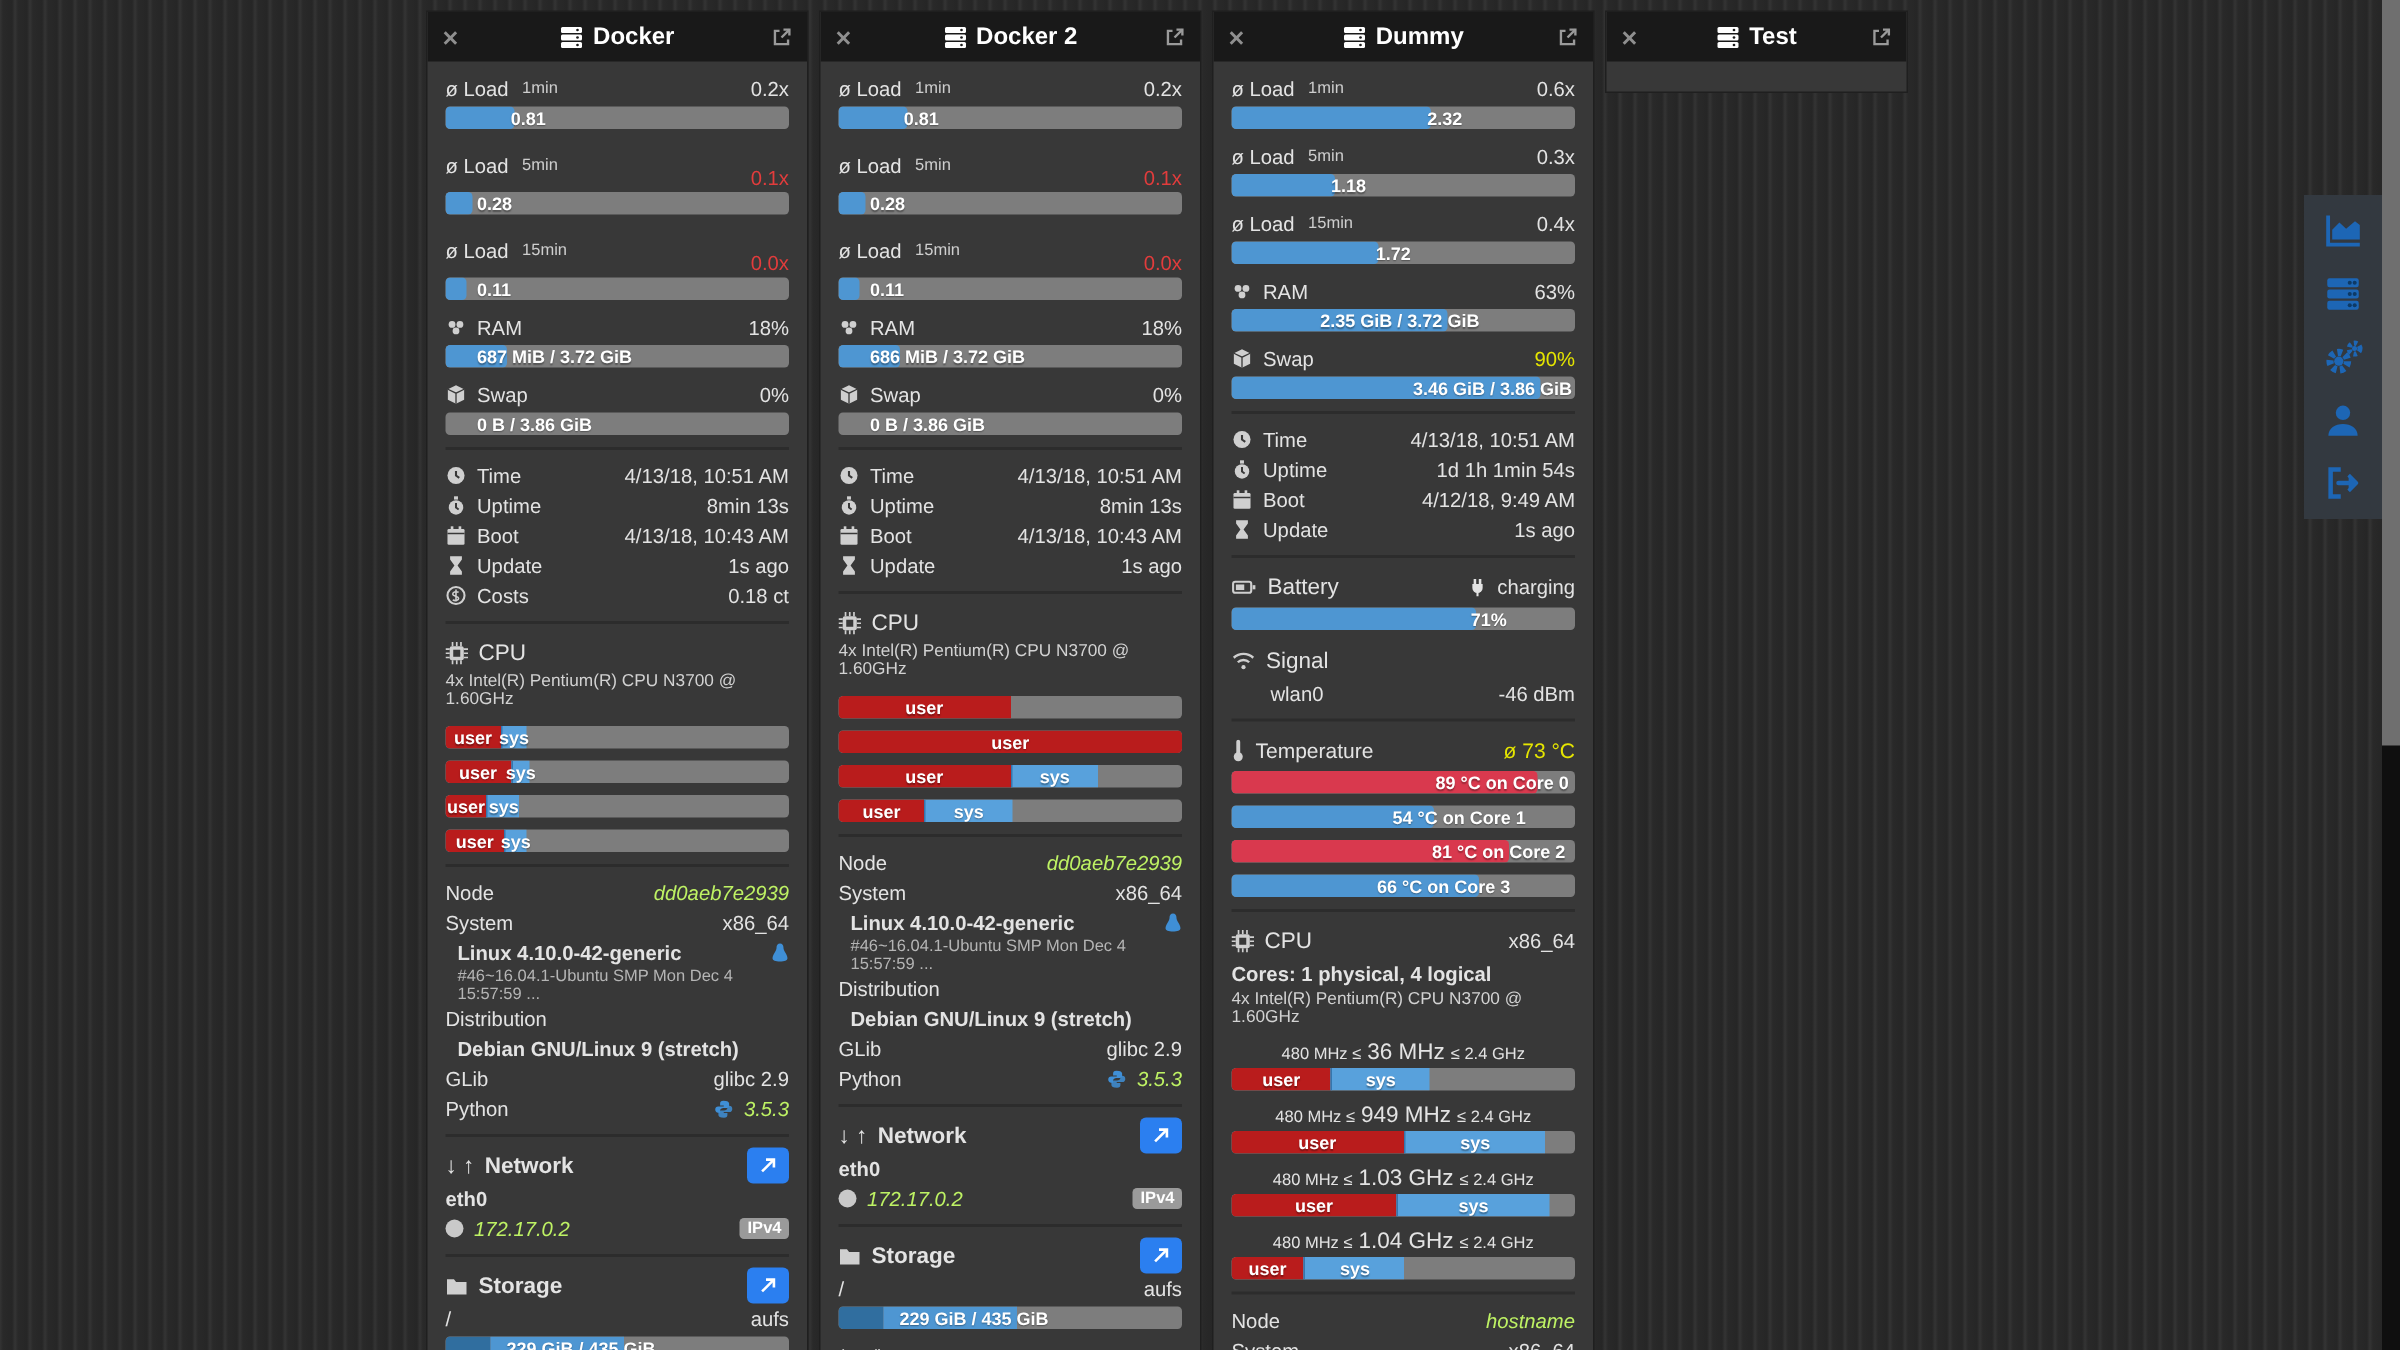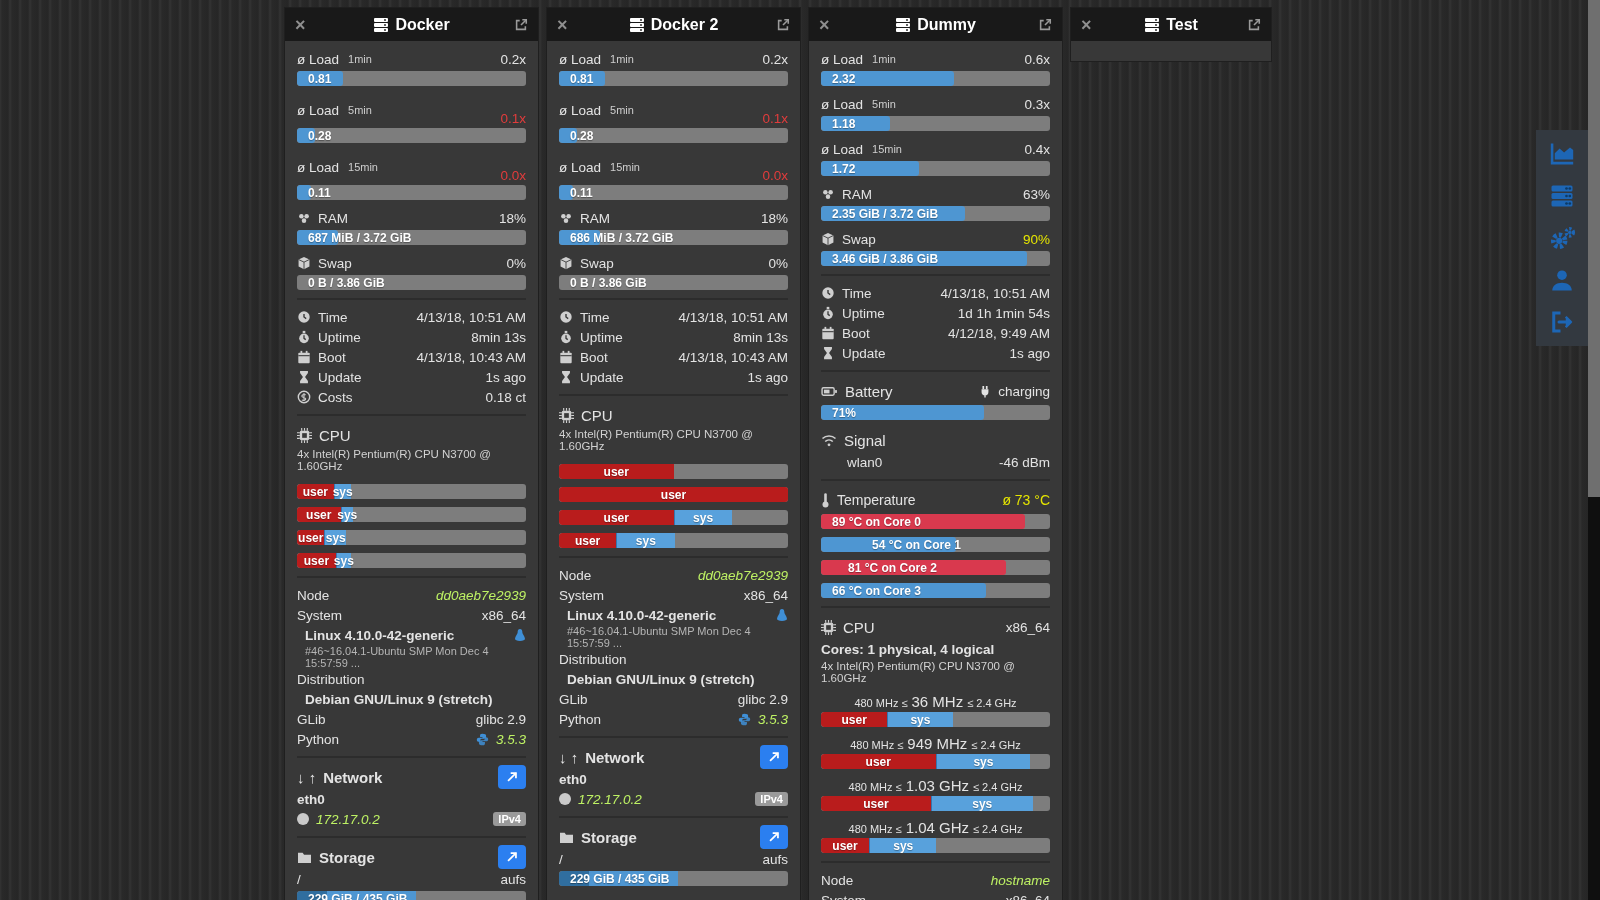--- a/index.html
+++ b/index.html
@@ -26,21 +26,21 @@
   .val.red{color:#e23c3c;margin-top:17px;}
   .val.yellow{color:#e5e500;}
   .val.blue,.link{color:#bef264;font-style:italic;}
   .b{font-weight:bold;}
   .ind{padding-left:8px;}
   .small{font-size:11px;color:#b5b5b5;min-height:15px;display:flex;align-items:center;}
   .model{font-size:11.5px;color:#d2d2d2;margin:1px 0 9px;}
   .bar{position:relative;height:15px;background:#7d7d7d;border-radius:3px;margin:2px 0 8px;overflow:hidden;font-size:12px;font-weight:bold;color:#fff;display:flex;}
   .fill{position:absolute;left:0;top:0;bottom:0;background:#4e96d2;border-radius:3px;}
   .fill.red{background:#d9394e;}
-  .blabel{position:absolute;top:0;bottom:0;left:4px;display:flex;align-items:center;justify-content:flex-start;min-width:max-content;padding:0 7px;white-space:nowrap;text-shadow:0 1px 1px rgba(0,0,0,.35);}
+  .blabel{position:absolute;top:0;bottom:0;left:14px;display:flex;align-items:center;justify-content:flex-end;min-width:max-content;padding:0 7px;white-space:nowrap;text-shadow:0 1px 1px rgba(0,0,0,.35);}
   .seg-fill{height:100%;display:flex;align-items:center;justify-content:center;white-space:nowrap;overflow:visible;flex:none;text-shadow:0 1px 1px rgba(0,0,0,.35);}
   .seg-fill.user{background:#b91c1c;border-radius:3px 0 0 3px;}
   .seg-fill.sys{background:#58a1dc;border-left:1px solid #3576ad;}
   .seg-fill.s1{background:#306e9f;border-radius:3px 0 0 3px;}
   .seg-fill.s2{background:#4e96d2;}
   .sec{border-top:2px solid #2c2c2c;margin-top:7px;padding-top:7px;}
   .cpubars{margin-top:12px;}
   .chartbtn{width:28px;height:24px;border-radius:4px;background:#2b7ff0;display:flex;align-items:center;justify-content:center;cursor:pointer;flex:none;}
   .badge{background:#9a9a9a;color:#fff;font-size:11px;font-weight:bold;border-radius:3px;padding:1px 5px;}
   .dot{width:12px;height:12px;border-radius:50%;background:#c9c9c9;display:inline-block;flex:none;}

